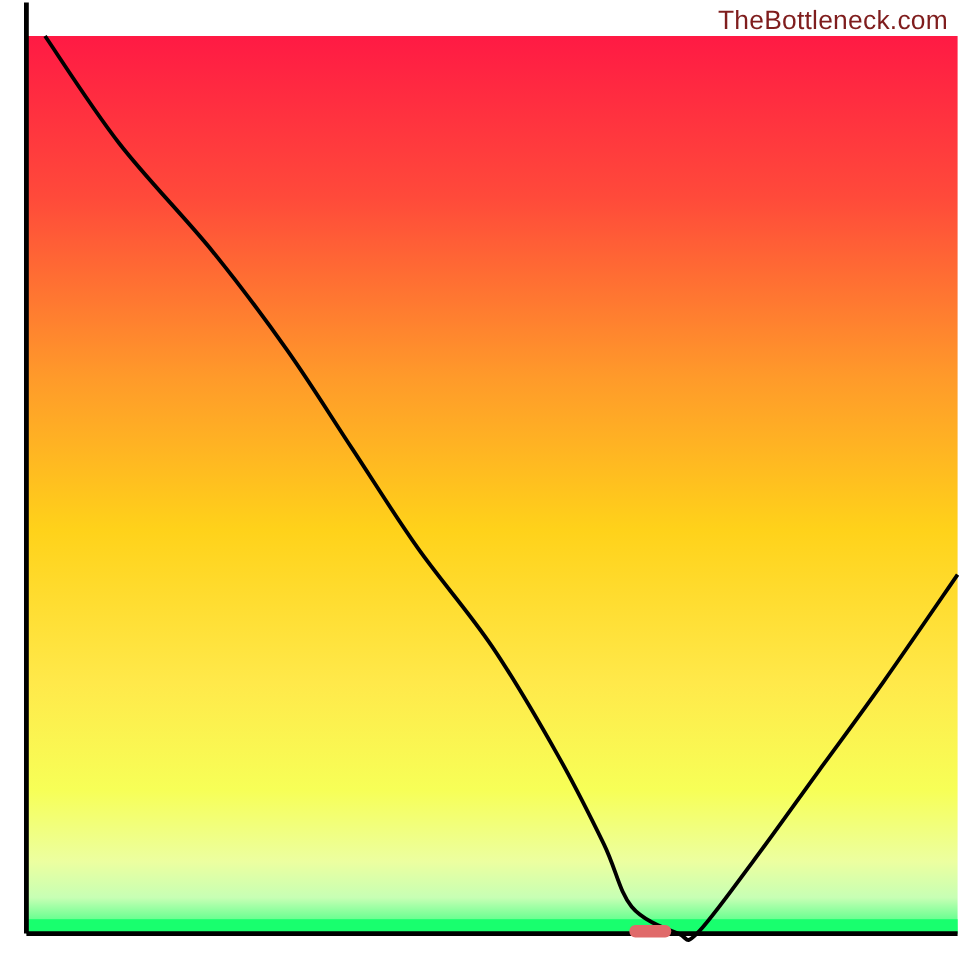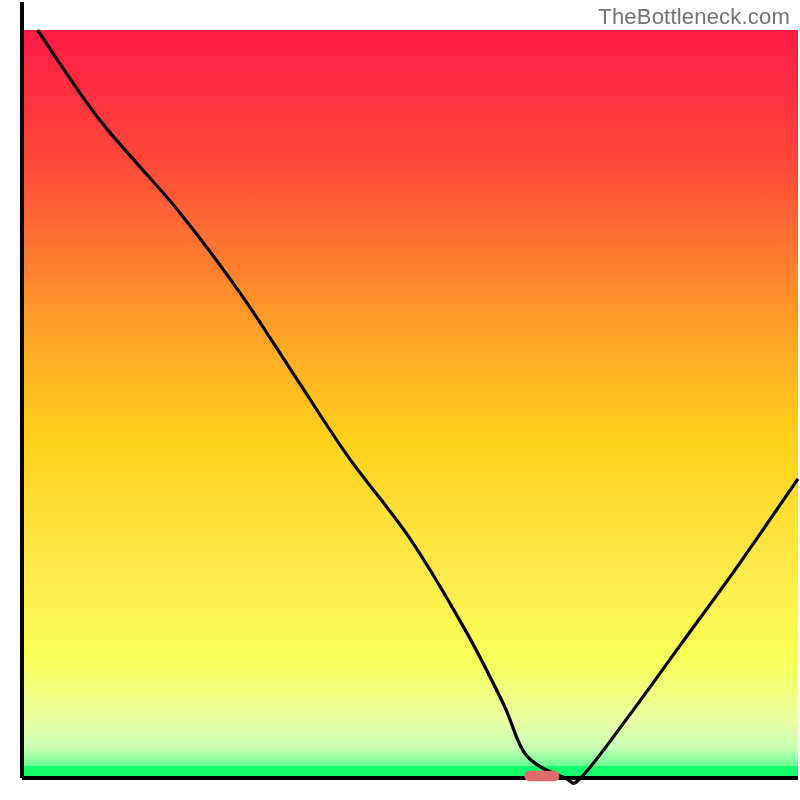--- a/index.html
+++ b/index.html
@@ -14,21 +14,21 @@
     position: relative;
     width: 800px;
     height: 800px;
   }
   .watermark {
     position: absolute;
     top: 4px;
     right: 10px;
     font-size: 22px;
     font-weight: 500;
-    color: #737373;
+    color: #7f1d1d;
     letter-spacing: 0.2px;
     z-index: 10;
   }
   svg.plot {
     position: absolute;
     top: 0;
     left: 0;
   }
 </style>
 </head>

